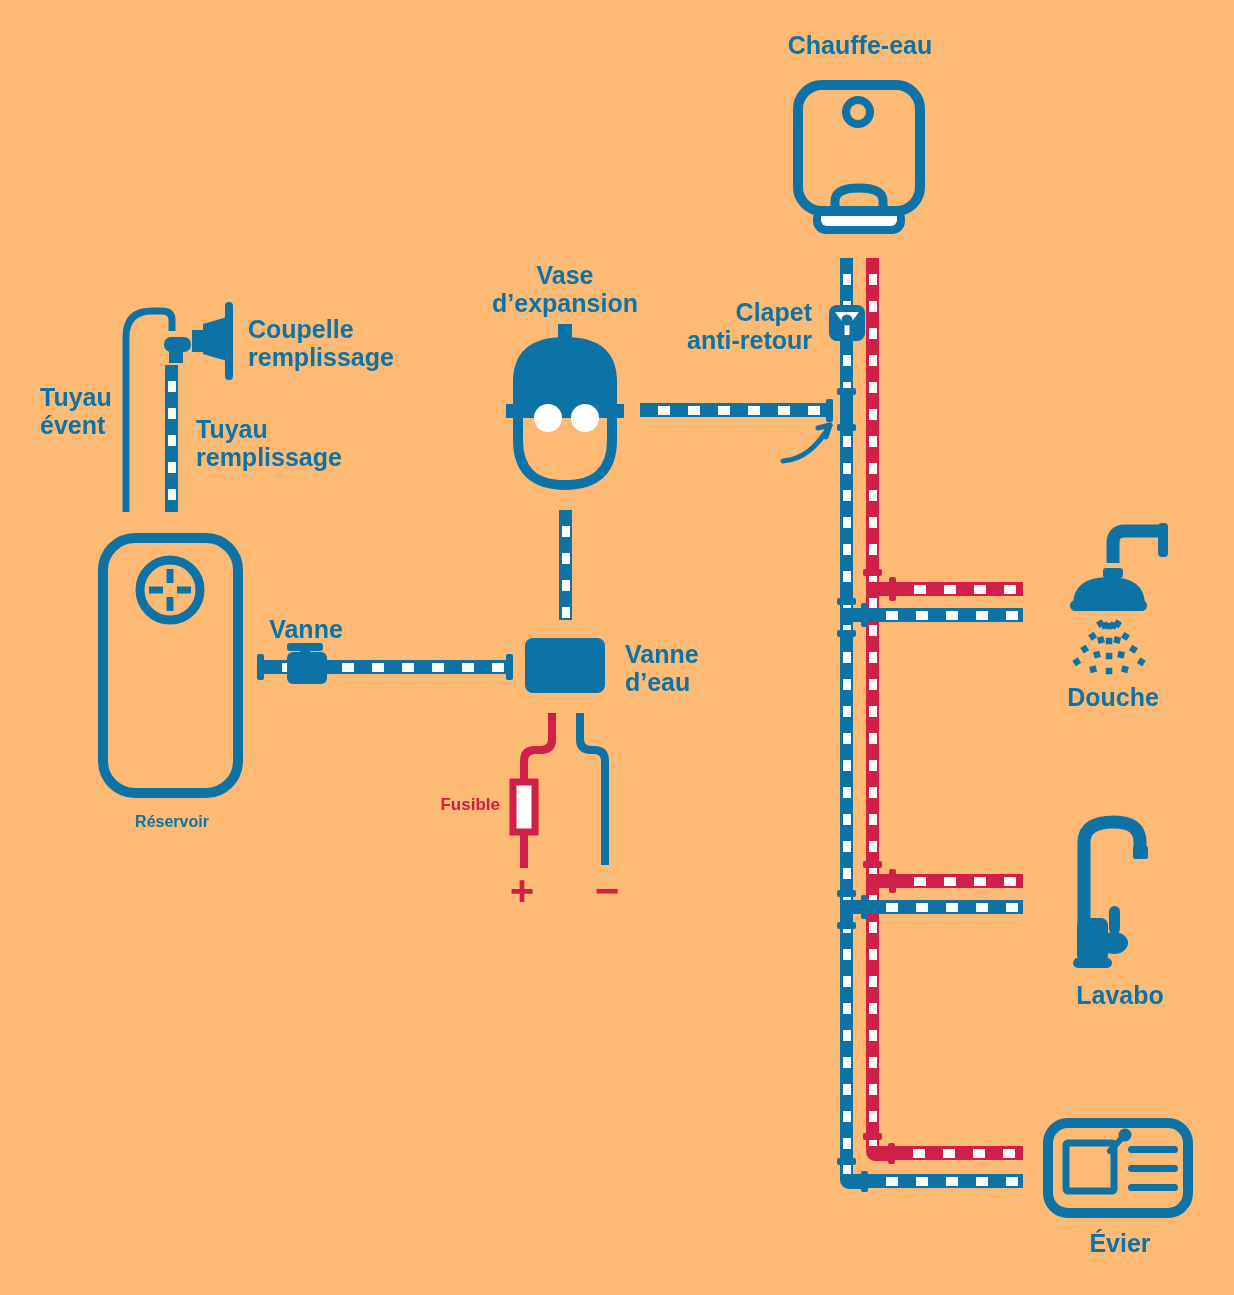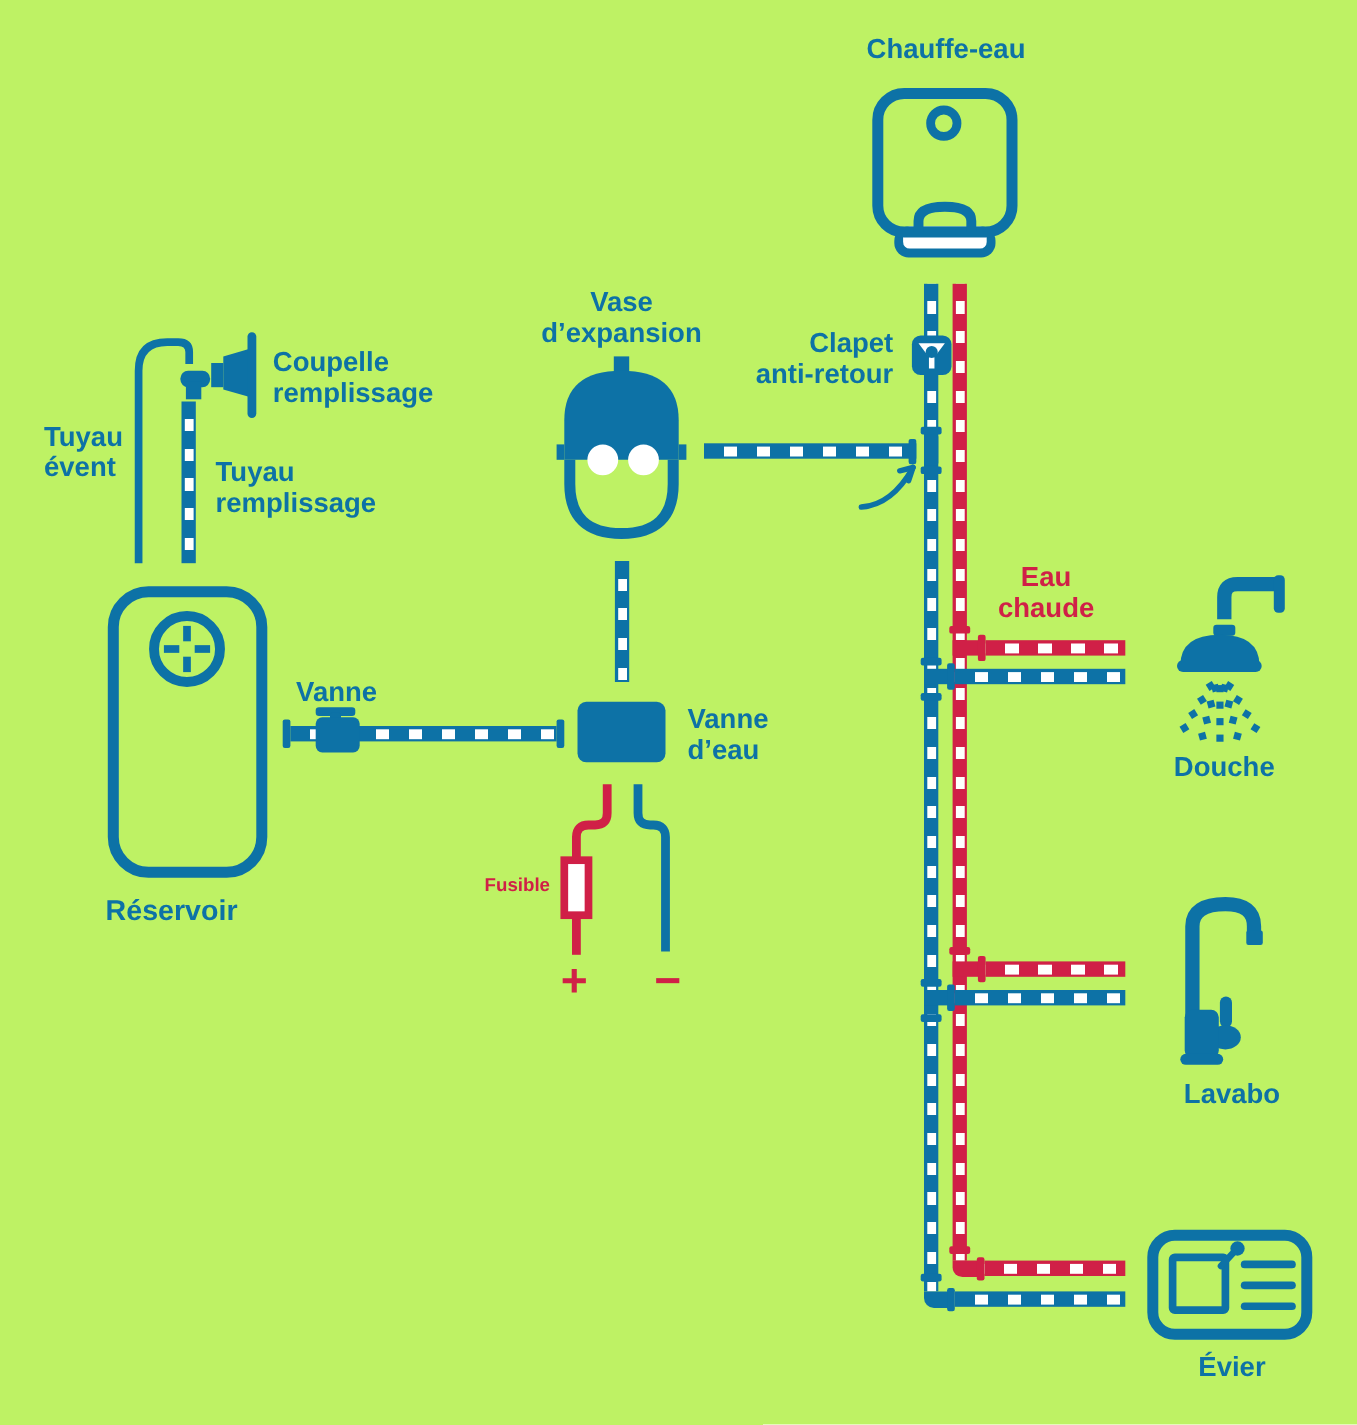--- a/index.html
+++ b/index.html
@@ -1,17 +1,17 @@
 <!DOCTYPE html>
 <html style="--blue: #0d72a6; --red: #d02047;"><head>
 <meta charset="utf-8">
 <style>
   :root{ --blue:#0d72a6; --red:#d02047; }
   html,body{margin:0;padding:0;background:#fff;}
-  #canvas{position:relative;width:1234px;height:1295px;background:#bef264;overflow:hidden;
+  #canvas{position:relative;width:1234px;height:1295px;background:#fdba74;overflow:hidden;
           font-family:"Liberation Sans",sans-serif;}
   
   .pv{position:absolute;width:13px;background:var(--blue);}
   .pv.r{background:var(--red);}
   .pv::before{content:"";position:absolute;left:2.5px;right:2.5px;top:0;bottom:0;
       background:repeating-linear-gradient(180deg,transparent 0 16px,#fff 16px 27px);}
   .ph{position:absolute;height:14px;background:var(--blue);}
   .ph.r{background:var(--red);}
   .ph::before{content:"";position:absolute;top:2.5px;bottom:2.5px;left:0;right:0;
       background:repeating-linear-gradient(90deg,transparent 0 18px,#fff 18px 30px);}
@@ -112,21 +112,21 @@
   </div>
 
   <svg style="left:92px;top:527px" width="160" height="280" viewBox="0 0 160 280">
     <rect class="sb" x="11" y="11" width="135" height="255" rx="32" stroke-width="10"></rect>
     <circle class="sb" cx="78" cy="63" r="30" stroke-width="9"></circle>
     <rect class="fb" x="74.5" y="42" width="7" height="14"></rect>
     <rect class="fb" x="74.5" y="70" width="7" height="14"></rect>
     <rect class="fb" x="57" y="59.5" width="14" height="7"></rect>
     <rect class="fb" x="85" y="59.5" width="14" height="7"></rect>
   </svg>
-  <div class="lbl ctr" style="left:56px;top:813px;width:200px;font-size:26px">Réservoir</div>
+  <div class="lbl ctr" style="left:72px;top:813px;width:200px;font-size:16px">Réservoir</div>
 
   <div class="ph" style="left:264px;top:660px;width:242px"></div>
   <div class="fit" style="left:257px;top:654px;width:7px;height:26px"></div>
   <div class="fit" style="left:506px;top:654px;width:7px;height:26px"></div>
   <div class="lbl ctr" style="left:226px;top:616px;width:160px">Vanne</div>
   <div class="fit" style="left:287px;top:643px;width:36px;height:8px;border-radius:3px"></div>
   <div class="fit" style="left:300px;top:648px;width:10px;height:8px"></div>
   <div class="fit" style="left:287px;top:652px;width:40px;height:32px;border-radius:6px"></div>
 
   <div class="fit" style="left:525px;top:638px;width:80px;height:55px;border-radius:8px"></div>
@@ -138,24 +138,20 @@
   <svg style="left:505px;top:705px" width="130" height="200" viewBox="0 0 130 200">
     <path class="sr" d="M47,8 V34 Q47,45 36,45 H30 Q19,45 19,56 V77" stroke-width="8"></path>
     <path class="sr" d="M19,127 V163" stroke-width="8"></path>
     <rect class="swf" x="8" y="77" width="22" height="50" stroke-width="7"></rect>
     <path class="sb" d="M75,8 V34 Q75,45 86,45 H89 Q100,45 100,56 V160" stroke-width="8"></path>
   </svg>
   <div class="lbl red rgt" style="left:380px;top:796px;width:120px;font-size:17px">Fusible</div>
   <div class="sym" style="left:500px;top:870px;width:44px">+</div>
   <div class="sym" style="left:585px;top:870px;width:44px">−</div>
 
-  <div class="lbl red ctr" style="left:871px;top:512px;width:160px">
-    <span class="ln">Eau</span>
-    <span class="ln">chaude</span>
-  </div>
 
   <div class="fit r" style="left:863px;top:569px;width:19px;height:7px"></div>
   <div class="fit r" style="left:866px;top:582px;width:26px;height:14px;border-radius:0"></div>
   <div class="ph r" style="left:896px;top:582px;width:127px"></div>
   <div class="fit r" style="left:889px;top:577px;width:7px;height:24px"></div>
   <div class="fit" style="left:837px;top:598px;width:19px;height:7px"></div>
   <div class="fit" style="left:840px;top:608px;width:24px;height:14px;border-radius:0"></div>
   <div class="ph" style="left:868px;top:608px;width:155px"></div>
   <div class="fit" style="left:861px;top:603px;width:7px;height:24px"></div>
   <div class="fit" style="left:837px;top:630px;width:19px;height:7px"></div>

